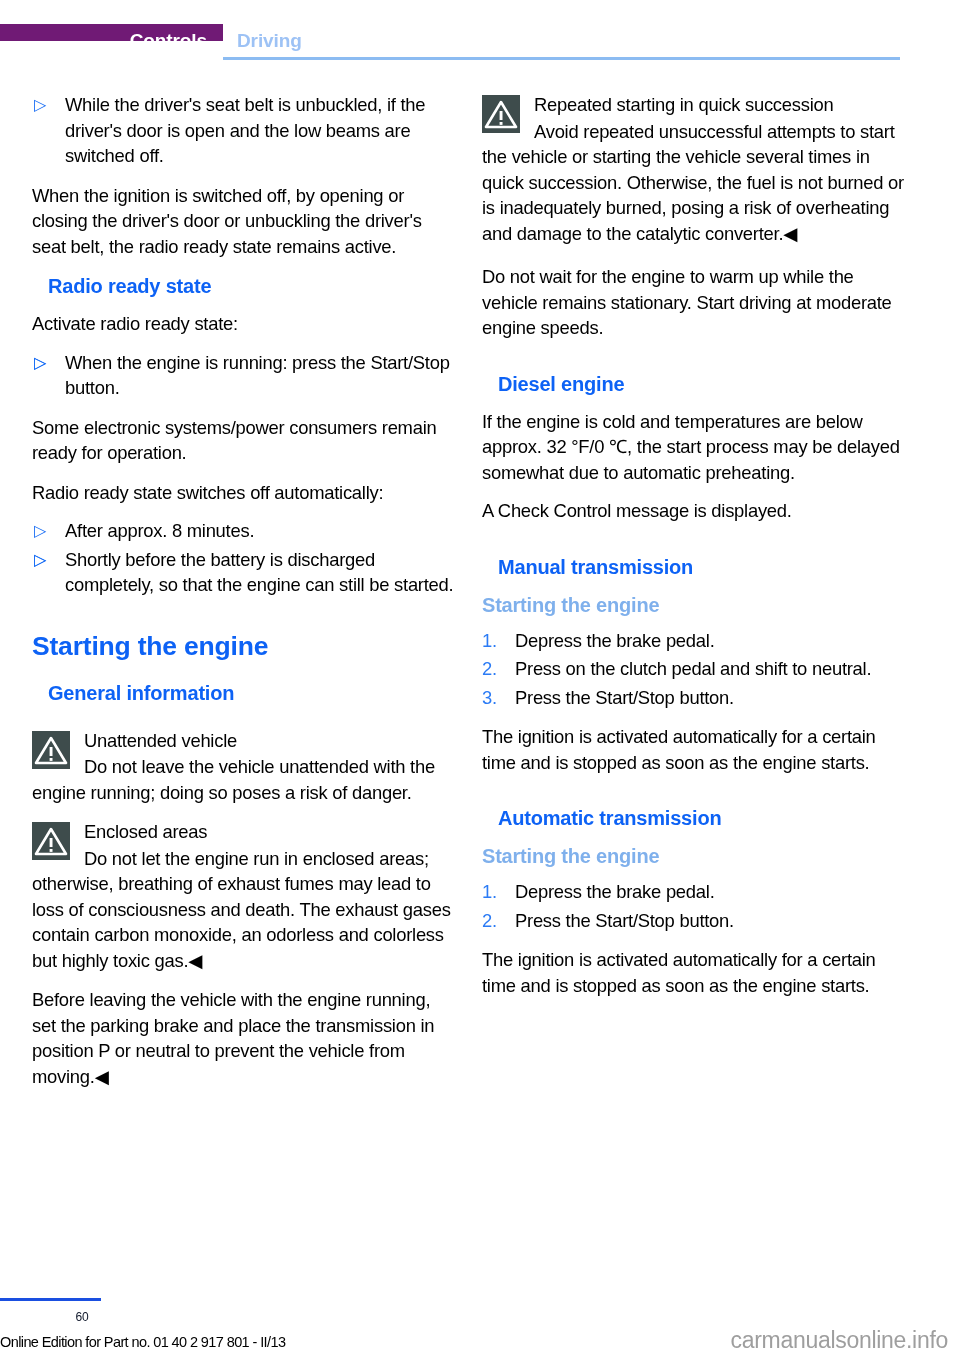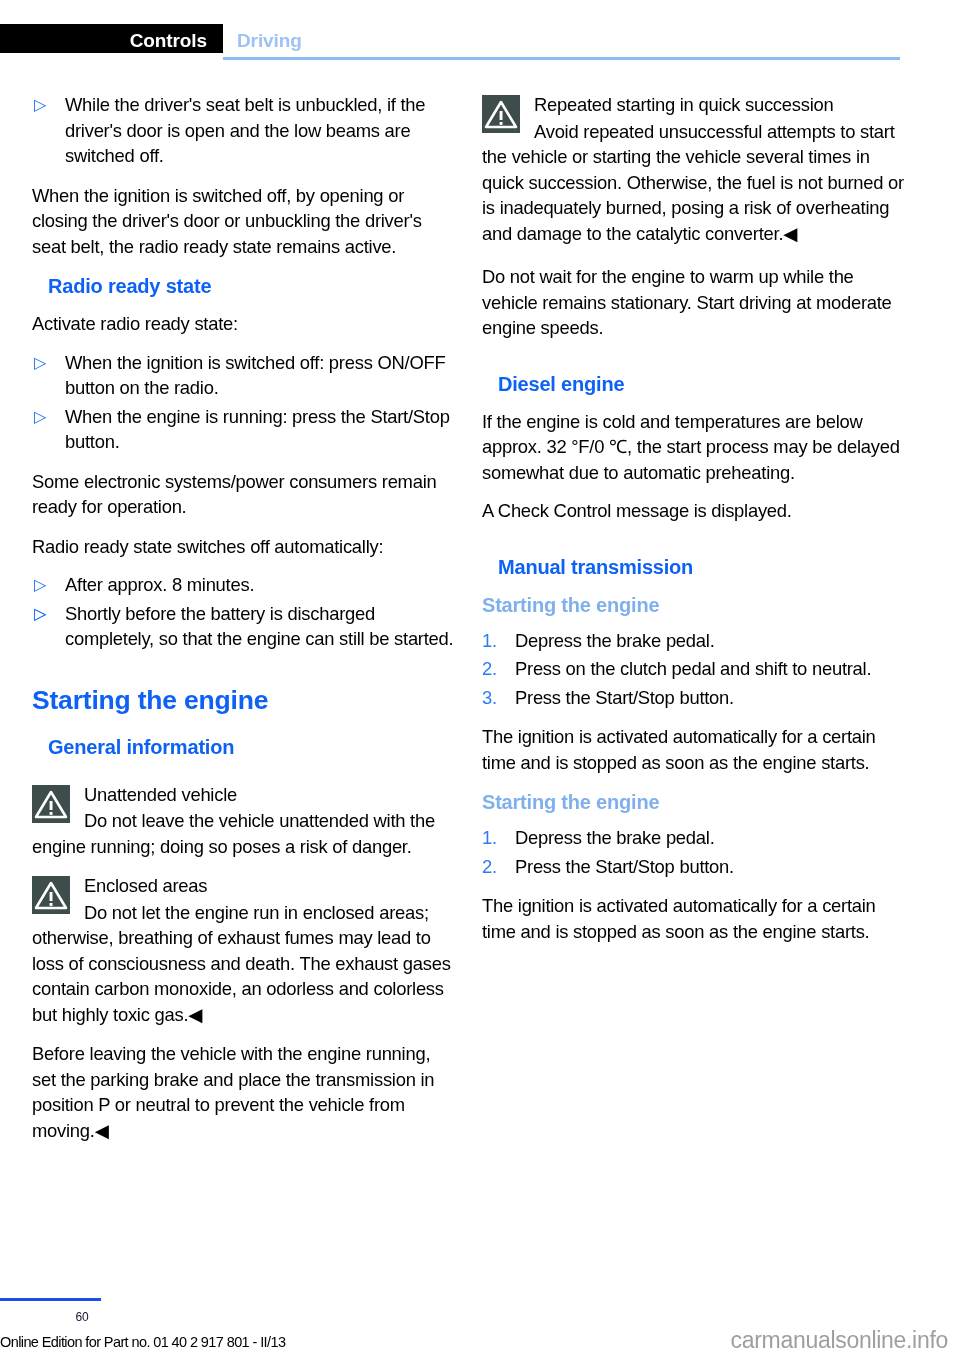--- a/index.html
+++ b/index.html
@@ -22,22 +22,22 @@
     top: 24px;
     left: 0;
     width: 960px;
     height: 36px;
   }
   .tab-active {
     position: absolute;
     left: 0;
     top: 0;
     width: 223px;
-    height: 29px;
-    background: #000000;
+    height: 17px;
+    background: #701a75;
     box-sizing: border-box;
     text-align: right;
     padding-right: 16px;
   }
   .tab-active span {
     font-size: 19px;
     font-weight: bold;
     color: #ffffff;
     line-height: 33px;
     letter-spacing: -0.1px;
@@ -247,21 +247,20 @@
 
     <p class="para">When the ignition is switched off, by opening or closing the driver's door or unbuckling the driver's seat belt, the radio ready state remains active.</p>
 
     <h2 class="h-sec">Radio ready state</h2>
 
     <p class="para tight">Activate radio ready state:</p>
 
     <ul class="blist">
       <li>
         <span class="bullet-marker">▷</span>
-        <span>When the ignition is switched off: press ON/OFF button on the radio.</span>
       </li>
       <li>
         <span class="bullet-marker">▷</span>
         <span>When the engine is running: press the Start/Stop button.</span>
       </li>
     </ul>
 
     <p class="para">Some electronic systems/power consumers remain ready for operation.</p>
 
     <p class="para tight">Radio ready state switches off automatically:</p>
@@ -351,20 +350,21 @@
         <span>Press on the clutch pedal and shift to neutral.</span>
       </li>
       <li>
         <span class="num-marker">3.</span>
         <span>Press the Start/Stop button.</span>
       </li>
     </ol>
 
     <p class="para">The ignition is activated automatically for a certain time and is stopped as soon as the engine starts.</p>
 
+    <h2 class="h-sec spaced">Automatic transmission</h2>
 
     <h3 class="h-sub">Starting the engine</h3>
 
     <ol class="nlist">
       <li>
         <span class="num-marker">1.</span>
         <span>Depress the brake pedal.</span>
       </li>
       <li>
         <span class="num-marker">2.</span>

